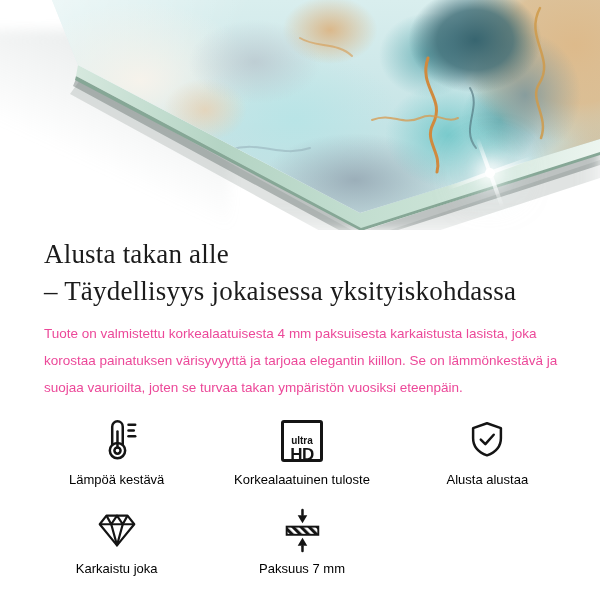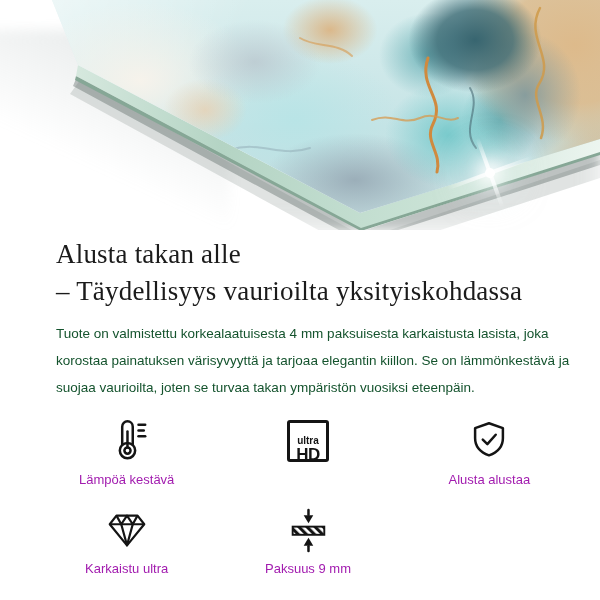--- a/index.html
+++ b/index.html
@@ -50,33 +50,33 @@
   .sparkle { position:absolute; left:445px; top:128px; width:90px; height:90px;
     transform:rotate(-20deg); pointer-events:none; }
   .sparkle .ray-h { position:absolute; left:0; top:43px; width:90px; height:4px; border-radius:3px;
     background:linear-gradient(90deg, rgba(255,255,255,0), rgba(255,255,255,.98) 42% 58%, rgba(255,255,255,0)); }
   .sparkle .ray-v { position:absolute; left:43px; top:8px; width:4px; height:74px; border-radius:3px;
     background:linear-gradient(180deg, rgba(255,255,255,0), rgba(255,255,255,.98) 42% 58%, rgba(255,255,255,0)); }
   .sparkle .core { position:absolute; left:40px; top:40px; width:10px; height:10px; border-radius:50%;
     background:#ffffff; box-shadow:0 0 16px 7px rgba(255,255,255,.95), 0 0 34px 16px rgba(230,245,245,.5); }
 
   
-  .content { padding:6px 40px 0 56px; }
+  .content { padding:6px 40px 0 44px; }
   .title { font-family:"Liberation Serif", "DejaVu Serif", serif; font-weight:400;
     font-size:27px; line-height:37px; color:#1b1b1b; letter-spacing:.2px; }
   .title span { display:block; }
   .description { margin-top:10px; width:524px; font-size:13.5px; line-height:27px;
-    color:#14532d; hyphens:auto; }
+    color:#ec4899; hyphens:auto; }
 
   
   .features { margin:15px 20px 0 20px; display:grid; grid-template-columns:repeat(3, 1fr);
     row-gap:17px; }
   .feature { display:flex; flex-direction:column; align-items:center; }
   .icon-slot { height:50px; display:flex; align-items:center; justify-content:center; }
-  .feature-label { margin-top:6px; font-size:13px; line-height:16px; color:#a21caf; }
+  .feature-label { margin-top:6px; font-size:13px; line-height:16px; color:#000000; }
 
   .uhd { width:42px; height:42px; border:3px solid #141414; border-radius:3px;
     display:flex; flex-direction:column; align-items:center; justify-content:center; color:#141414; }
   .uhd-top { font-size:10px; font-weight:700; line-height:10px; margin-top:16px; }
   .uhd-bottom { font-size:17px; font-weight:800; line-height:17px; letter-spacing:-.5px;text-decoration:underline; }
 
   .edge-tri { width:46px; height:42px;
     background:repeating-linear-gradient(135deg, #141414 0 4.5px, rgba(0,0,0,0) 4.5px 10.5px);
     clip-path:polygon(0 100%, 100% 2%, 100% 100%); }
 </style>
@@ -105,21 +105,21 @@
   <div class="sparkle">
     <div class="ray-h"></div>
     <div class="ray-v"></div>
     <div class="core"></div>
   </div>
 </div>
 
 <div class="content">
   <h1 class="title">
     <span>Alusta takan alle</span>
-    <span>– Täydellisyys vaurioilta yksityiskohdassa</span>
+    <span>– Täydellisyys jokaisessa yksityiskohdassa</span>
   </h1>
   <p class="description">Tuote on valmistettu korkealaatuisesta 4 mm paksuisesta karkaistusta lasista, joka korostaa painatuksen värisyvyyttä ja tarjoaa elegantin kiillon. Se on lämmönkestävä ja suojaa vaurioilta, joten se turvaa takan ympäristön vuosiksi eteenpäin.</p>
 
   <div class="features" style="margin-left:-20px; margin-right:-20px;">
 
     <div class="feature">
       <div class="icon-slot">
         <svg width="46" height="46" viewBox="0 0 48 48">
           <g fill="none" stroke="#141414" stroke-width="2.6" stroke-linecap="round">
             <path d="M19 28 V9 a5.5 5.5 0 0 1 11 0 V28"></path>
@@ -135,20 +135,21 @@
       <div class="feature-label">Lämpöä kestävä</div>
     </div>
 
     <div class="feature">
       <div class="icon-slot">
         <div class="uhd">
           <span class="uhd-top">ultra</span>
           <span class="uhd-bottom">HD</span>
         </div>
       </div>
+      <div class="feature-label">Korkealaatuinen tuloste</div>
     </div>
 
     <div class="feature">
       <div class="icon-slot">
         <svg width="46" height="46" viewBox="0 0 48 48">
           <g fill="none" stroke="#141414" stroke-width="2.6" stroke-linecap="round" stroke-linejoin="round">
             <path d="M24 5.5 38.5 10.5 V21 c0 9.5 -6.5 15 -14.5 18 C16 36 9.5 30.5 9.5 21 V10.5 Z"></path>
             <path d="M17.5 22.5 l4.8 4.8 L31 17.5"></path>
           </g>
         </svg>
@@ -160,38 +161,38 @@
       <div class="icon-slot">
         <svg width="46" height="46" viewBox="0 0 48 48">
           <g fill="none" stroke="#141414" stroke-width="2.3" stroke-linejoin="round">
             <path d="M13 9 H35 L42 18 24 40 6 18 Z"></path>
             <path d="M6 18 H42"></path>
             <path d="M13 9 L18 18 24 9 30 18 35 9"></path>
             <path d="M18 18 L24 40 30 18"></path>
           </g>
         </svg>
       </div>
-      <div class="feature-label">Karkaistu ultra</div>
+      <div class="feature-label">Karkaistu joka</div>
     </div>
 
 
     <div class="feature">
       <div class="icon-slot">
         <svg width="46" height="46" viewBox="0 0 48 48">
           <defs>
             <pattern id="hatch" width="6" height="6" patternUnits="userSpaceOnUse" patternTransform="rotate(-45)">
               <rect x="0" y="0" width="3.2" height="6" fill="#141414"></rect>
             </pattern>
           </defs>
           <rect x="8" y="20.5" width="33" height="8.5" fill="url(#hatch)" stroke="#141414" stroke-width="2"></rect>
           <g stroke="#141414" stroke-width="2.6" stroke-linecap="round">
             <path d="M24.5 3 v5"></path>
               <path d="M24.5 46 v-5"></path>
           </g>
           <path d="M19.5 8.5 h10 l-5 8.5 z" fill="#141414"></path>
           <path d="M19.5 40.5 h10 l-5 -8.5 z" fill="#141414"></path>
         </svg>
       </div>
-      <div class="feature-label">Paksuus 9 mm</div>
+      <div class="feature-label">Paksuus 7 mm</div>
     </div>
 
   </div>
 </div>
 
 </body></html>

